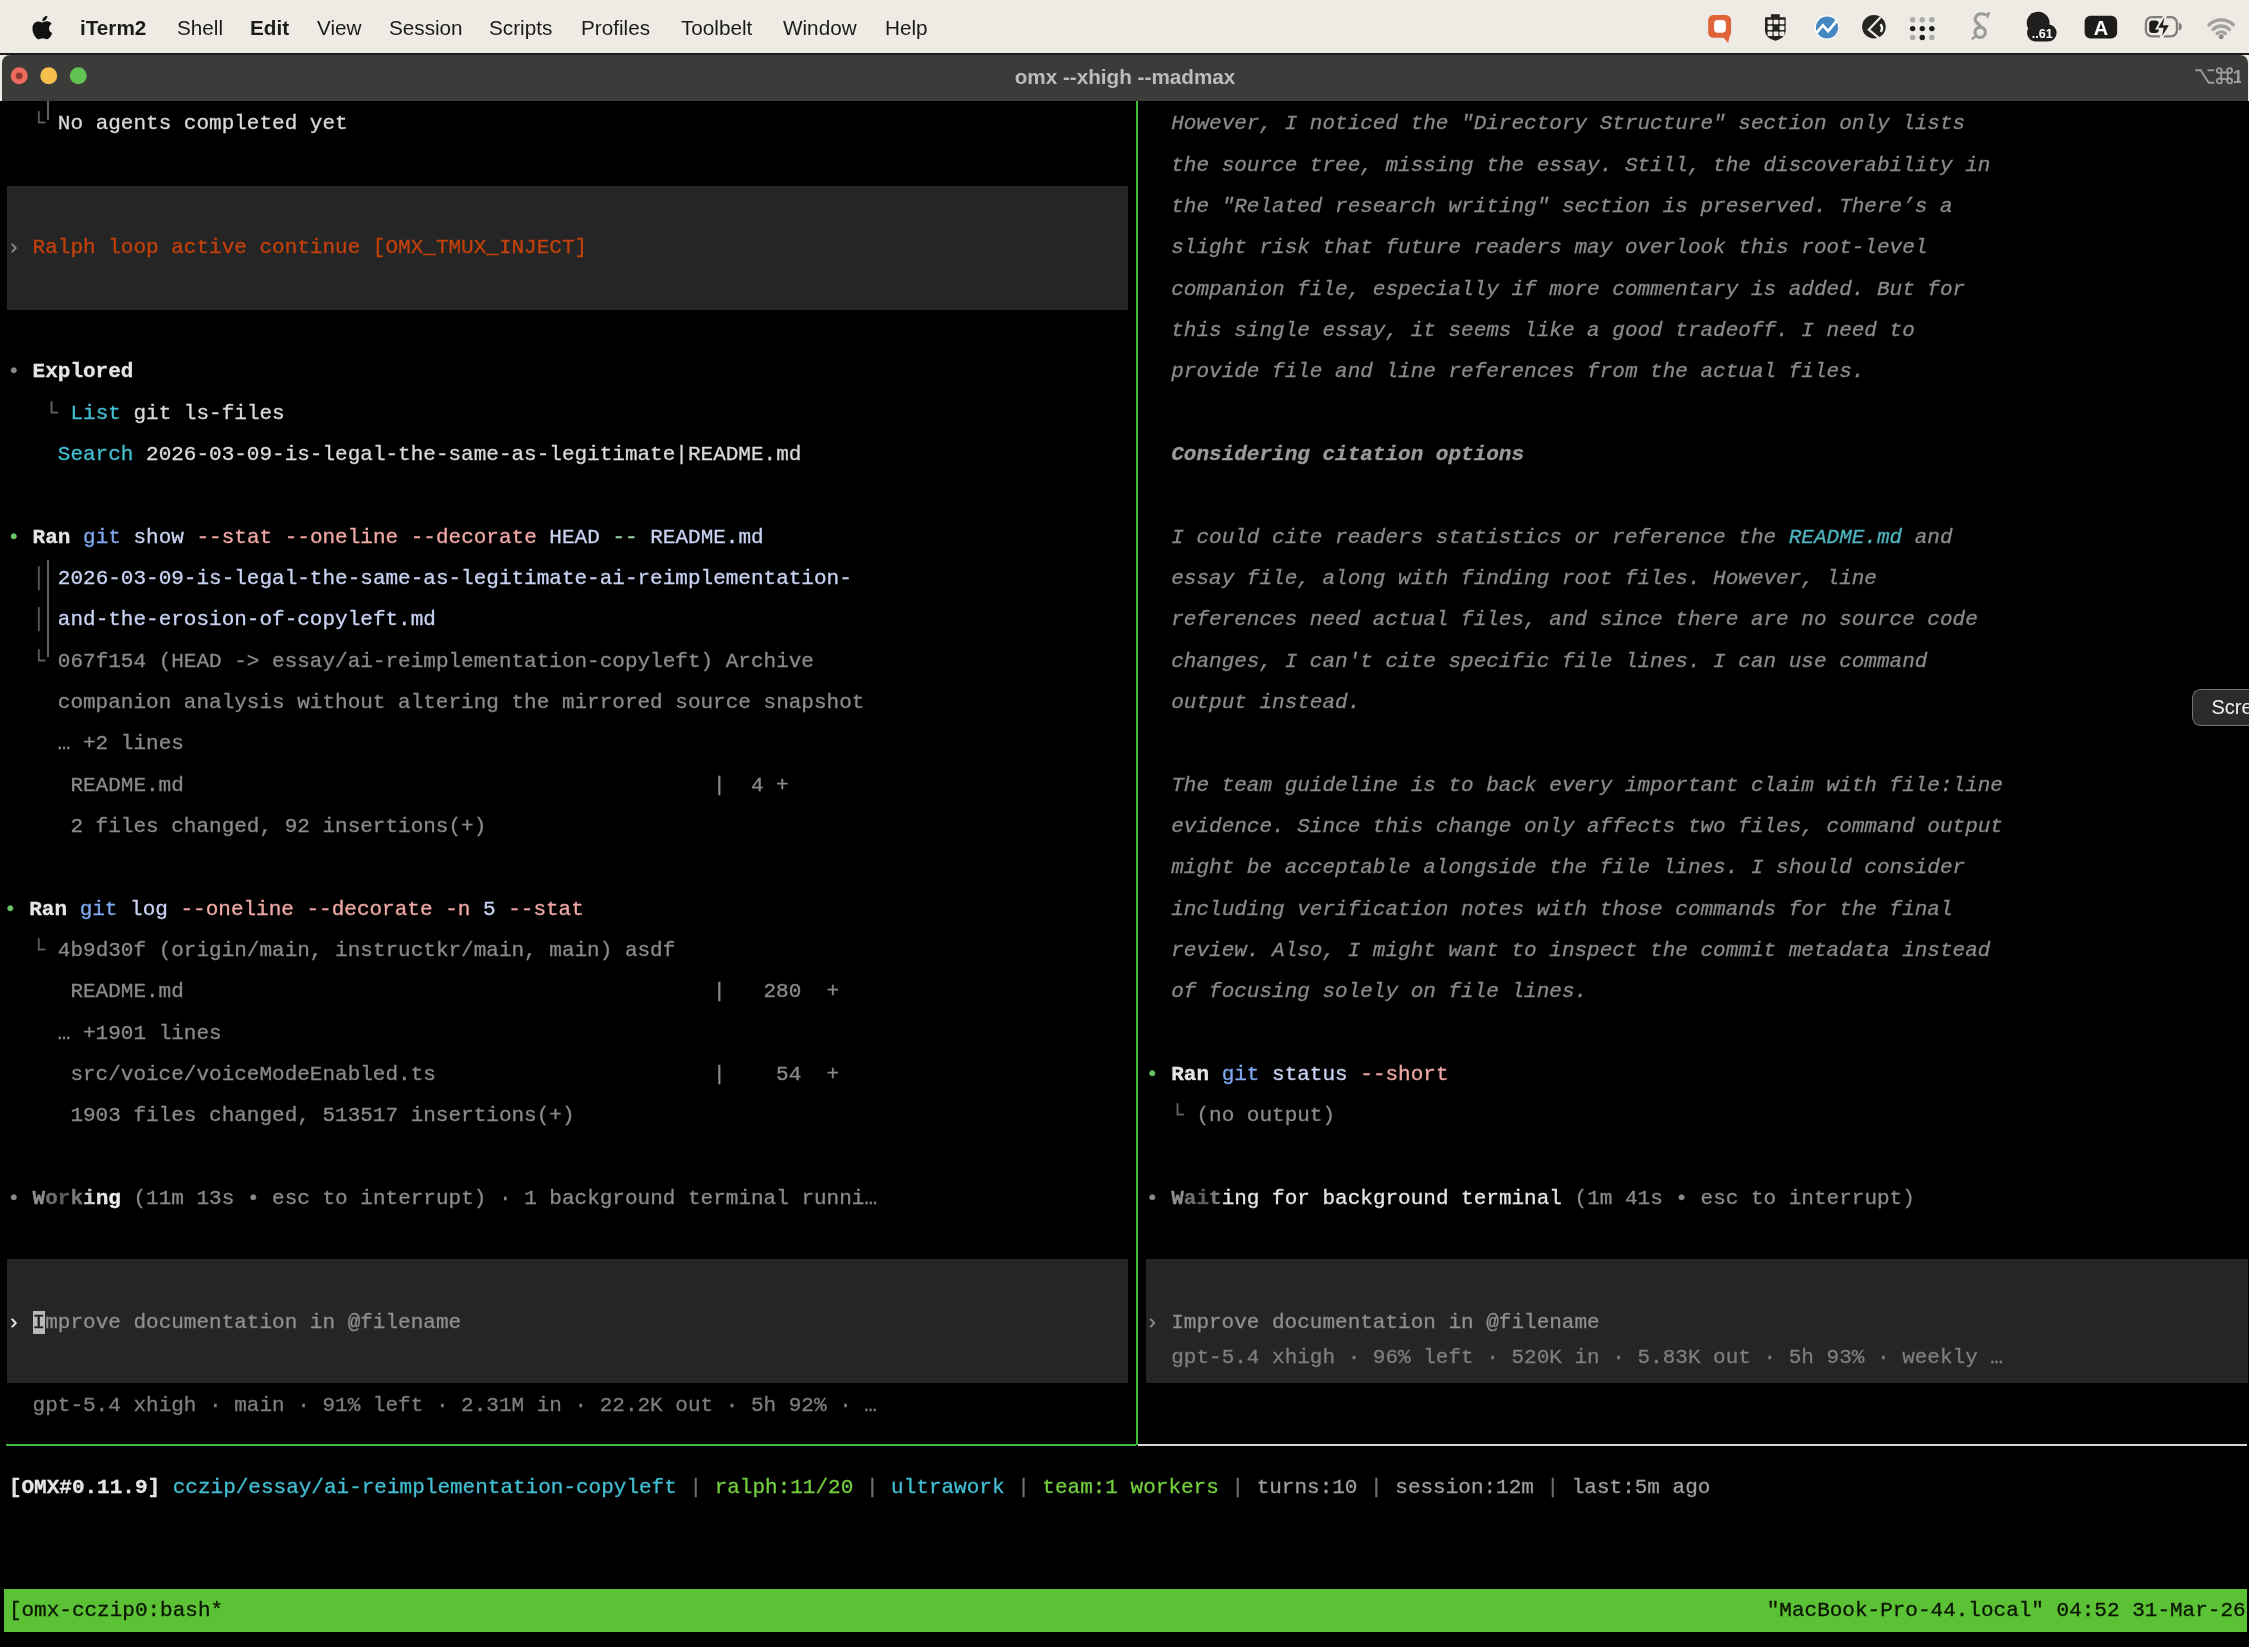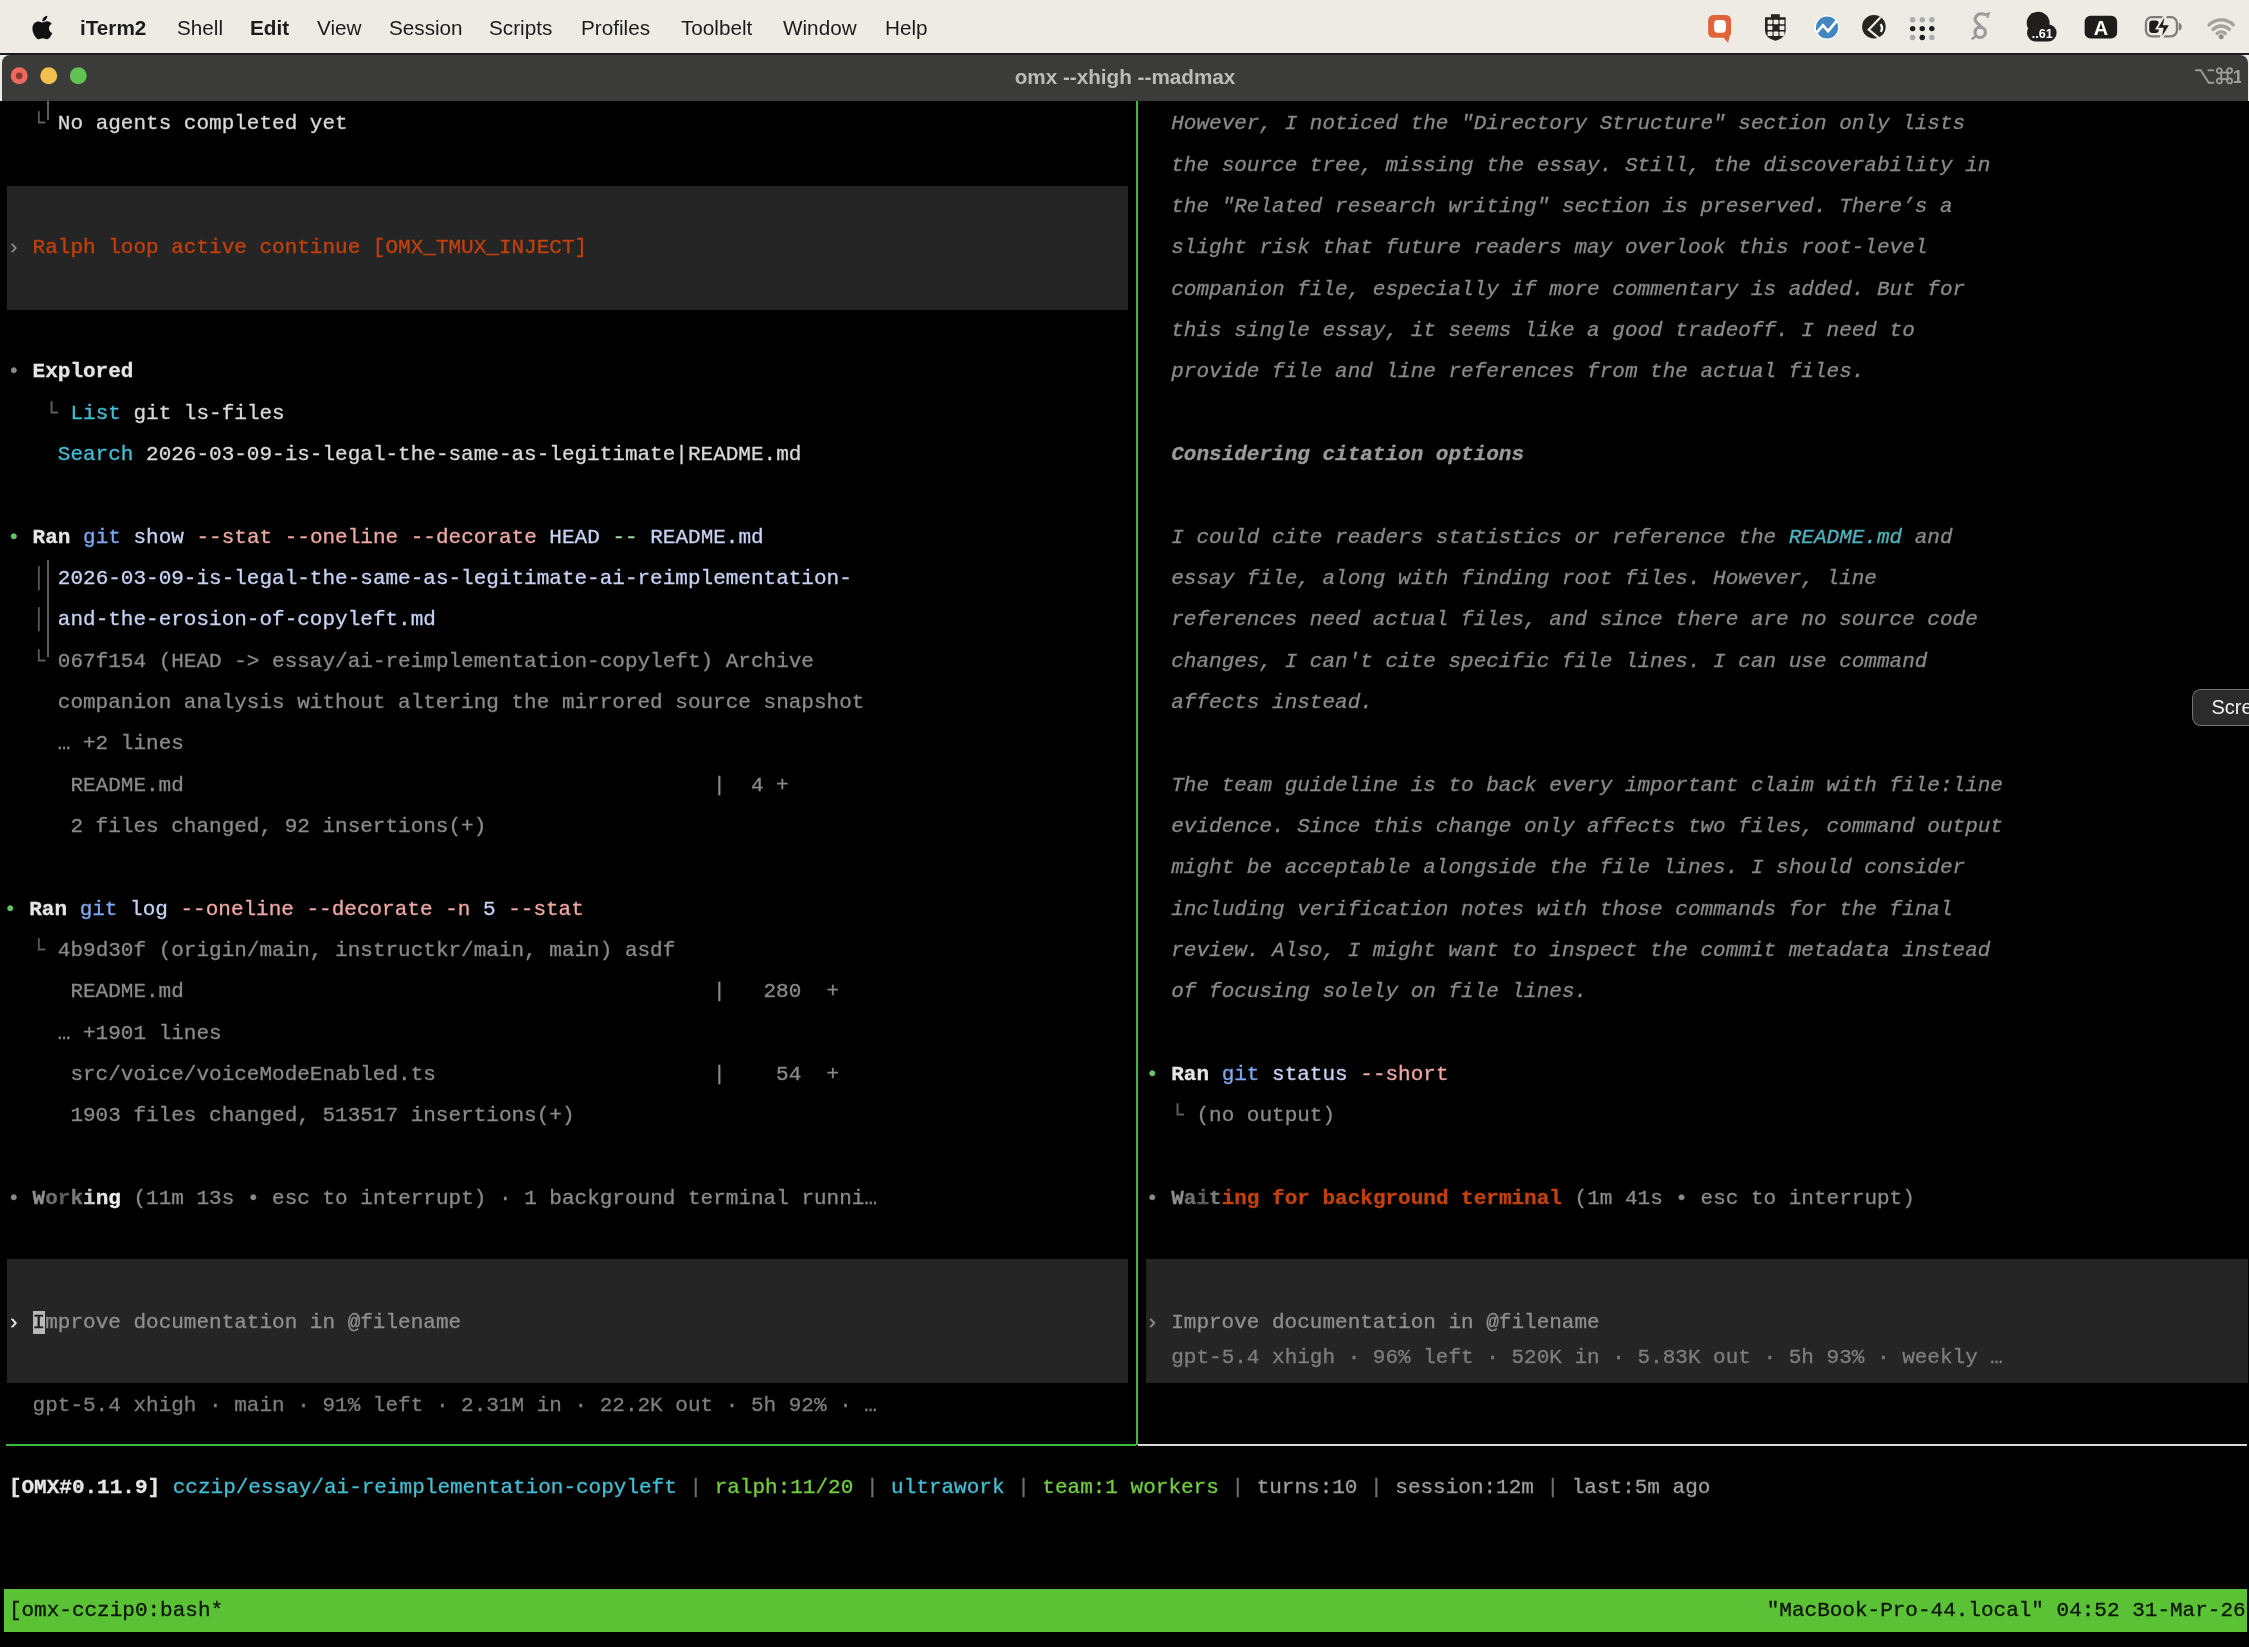--- a/index.html
+++ b/index.html
@@ -5,21 +5,21 @@
   html,body {width:2250px;height:1648px;background:#000;overflow:hidden;position:relative}
   .row {position:absolute;white-space:pre;font-family:"Liberation Mono",monospace;font-size:21px;line-height:41px;height:41px;letter-spacing:0;-webkit-text-stroke:0.3px}
   .fg{color:#d9d9d9} .bri{color:#e5e5e5;font-weight:700} .dim{color:#8a8a8a} .dm2{color:#7e7e7e}
   .tre{color:#606060} .cy{color:#43bed2} .bl{color:#7fa8f0} .lv{color:#c8d2f2} .sl{color:#efa8a4}
   .mi2{color:#a2d8ac} .gb{color:#68c468} .gg{color:#72ce3f} .pi{color:#6e6e6e} .gy{color:#9e9e9e}
   .rl{color:#c2410c} .pr{color:#e8e8e8} .cur{background:#b9b9b9;color:#1f1f1f} .ph{color:#8f8f8f}
   .it{color:#8a8a8a;font-style:italic} .itb{color:#9a9a9a;font-style:italic;font-weight:700}
   .itcy{color:#4fb3be;font-style:italic}
   .w1{color:#8f8f8f;font-weight:700} .w2{color:#6f6f6f;font-weight:700} .w3{color:#5d5d5d;font-weight:700}
   .w4{color:#7a7a7a;font-weight:700} .w5{color:#c9c9c9;font-weight:700} .w6{color:#e4e4e4;font-weight:700}
-  .w7{color:#efefef;font-weight:700} .wb{color:#c2410c;font-weight:700}
+  .w7{color:#efefef;font-weight:700} .wb{color:#e5e5e5;font-weight:400}
   .mi{position:absolute;top:0;height:55px;line-height:55px;font-family:"Liberation Sans",sans-serif;font-size:20.7px;color:#1b1b1b}
 </style></head>
 <body>
 
   <div style="position:absolute;left:0;top:0;width:2250px;height:101px;background:#edebe3"></div>
   <div style="position:absolute;left:0;top:0;width:2250px;height:55px;background:#edebe3"></div>
   <svg style="position:absolute;left:32px;top:14px" width="20.7" height="27" viewBox="0 0 384 512">
     <path fill="#111" d="M318.7 268.7c-.2-36.7 16.4-64.4 50-84.8-18.8-26.9-47.2-41.7-84.7-44.6-35.5-2.7-74.3 20.7-88.5 20.7-15 0-49.4-19.7-76.4-19.7C63.3 141.2 4 184.8 4 273.5q0 39.3 14.4 81.2c12.8 36.7 59 126.7 107.2 125.2 25.2-.6 43-17.9 75.8-17.9 31.8 0 48.3 17.9 76.4 17.9 48.6-.7 90.4-82.5 102.6-119.3-65.2-30.7-61.7-90-61.7-91.9zm-56.6-164.2c27.3-32.4 24.8-61.9 24-72.5-24.1 1.4-52 16.4-67.9 34.9-17.5 19.8-27.8 44.3-25.6 71.9 26.1 2 49.9-11.4 69.5-34.3z"></path>
   </svg>
   <div class="mi" style="left:80px;font-weight:700">iTerm2</div>
@@ -165,21 +165,21 @@
 <div class="row" style="left:1146px;top:186px">  <span class="it">the "Related research writing" section is preserved. There’s a</span></div>
 <div class="row" style="left:1146px;top:227px">  <span class="it">slight risk that future readers may overlook this root-level</span></div>
 <div class="row" style="left:1146px;top:269px">  <span class="it">companion file, especially if more commentary is added. But for</span></div>
 <div class="row" style="left:1146px;top:310px">  <span class="it">this single essay, it seems like a good tradeoff. I need to</span></div>
 <div class="row" style="left:1146px;top:351px">  <span class="it">provide file and line references from the actual files.</span></div>
 <div class="row" style="left:1146px;top:434px">  <span class="itb">Considering citation options</span></div>
 <div class="row" style="left:1146px;top:517px">  <span class="it">I could cite readers statistics or reference the </span><span class="itcy">README.md</span><span class="it"> and</span></div>
 <div class="row" style="left:1146px;top:558px">  <span class="it">essay file, along with finding root files. However, line</span></div>
 <div class="row" style="left:1146px;top:599px">  <span class="it">references need actual files, and since there are no source code</span></div>
 <div class="row" style="left:1146px;top:641px">  <span class="it">changes, I can't cite specific file lines. I can use command</span></div>
-<div class="row" style="left:1146px;top:682px">  <span class="it">affects instead.</span></div>
+<div class="row" style="left:1146px;top:682px">  <span class="it">output instead.</span></div>
 <div class="row" style="left:1146px;top:765px">  <span class="it">The team guideline is to back every important claim with file:line</span></div>
 <div class="row" style="left:1146px;top:806px">  <span class="it">evidence. Since this change only affects two files, command output</span></div>
 <div class="row" style="left:1146px;top:847px">  <span class="it">might be acceptable alongside the file lines. I should consider</span></div>
 <div class="row" style="left:1146px;top:889px">  <span class="it">including verification notes with those commands for the final</span></div>
 <div class="row" style="left:1146px;top:930px">  <span class="it">review. Also, I might want to inspect the commit metadata instead</span></div>
 <div class="row" style="left:1146px;top:971px">  <span class="it">of focusing solely on file lines.</span></div>
 <div class="row" style="left:1146px;top:1054px"><span class="gb">•</span> <span class="bri">Ran</span> <span class="bl">git</span> <span class="lv">status</span> <span class="sl">--short</span></div>
 <div class="row" style="left:1146px;top:1095px">  <span class="tre">└</span> <span class="dim">(no output)</span></div>
 <div class="row" style="left:1146px;top:1178px"><span class="dim">•</span> <span class="w1">W</span><span class="w2">a</span><span class="w3">i</span><span class="w4">t</span><span class="wb">ing for background terminal</span> <span class="dim">(1m 41s • esc to interrupt)</span></div>
 <div class="row" style="left:1146px;top:1337px">  <span class="dm2">gpt-5.4 xhigh · 96% left · 520K in · 5.83K out · 5h 93% · weekly …</span></div>

